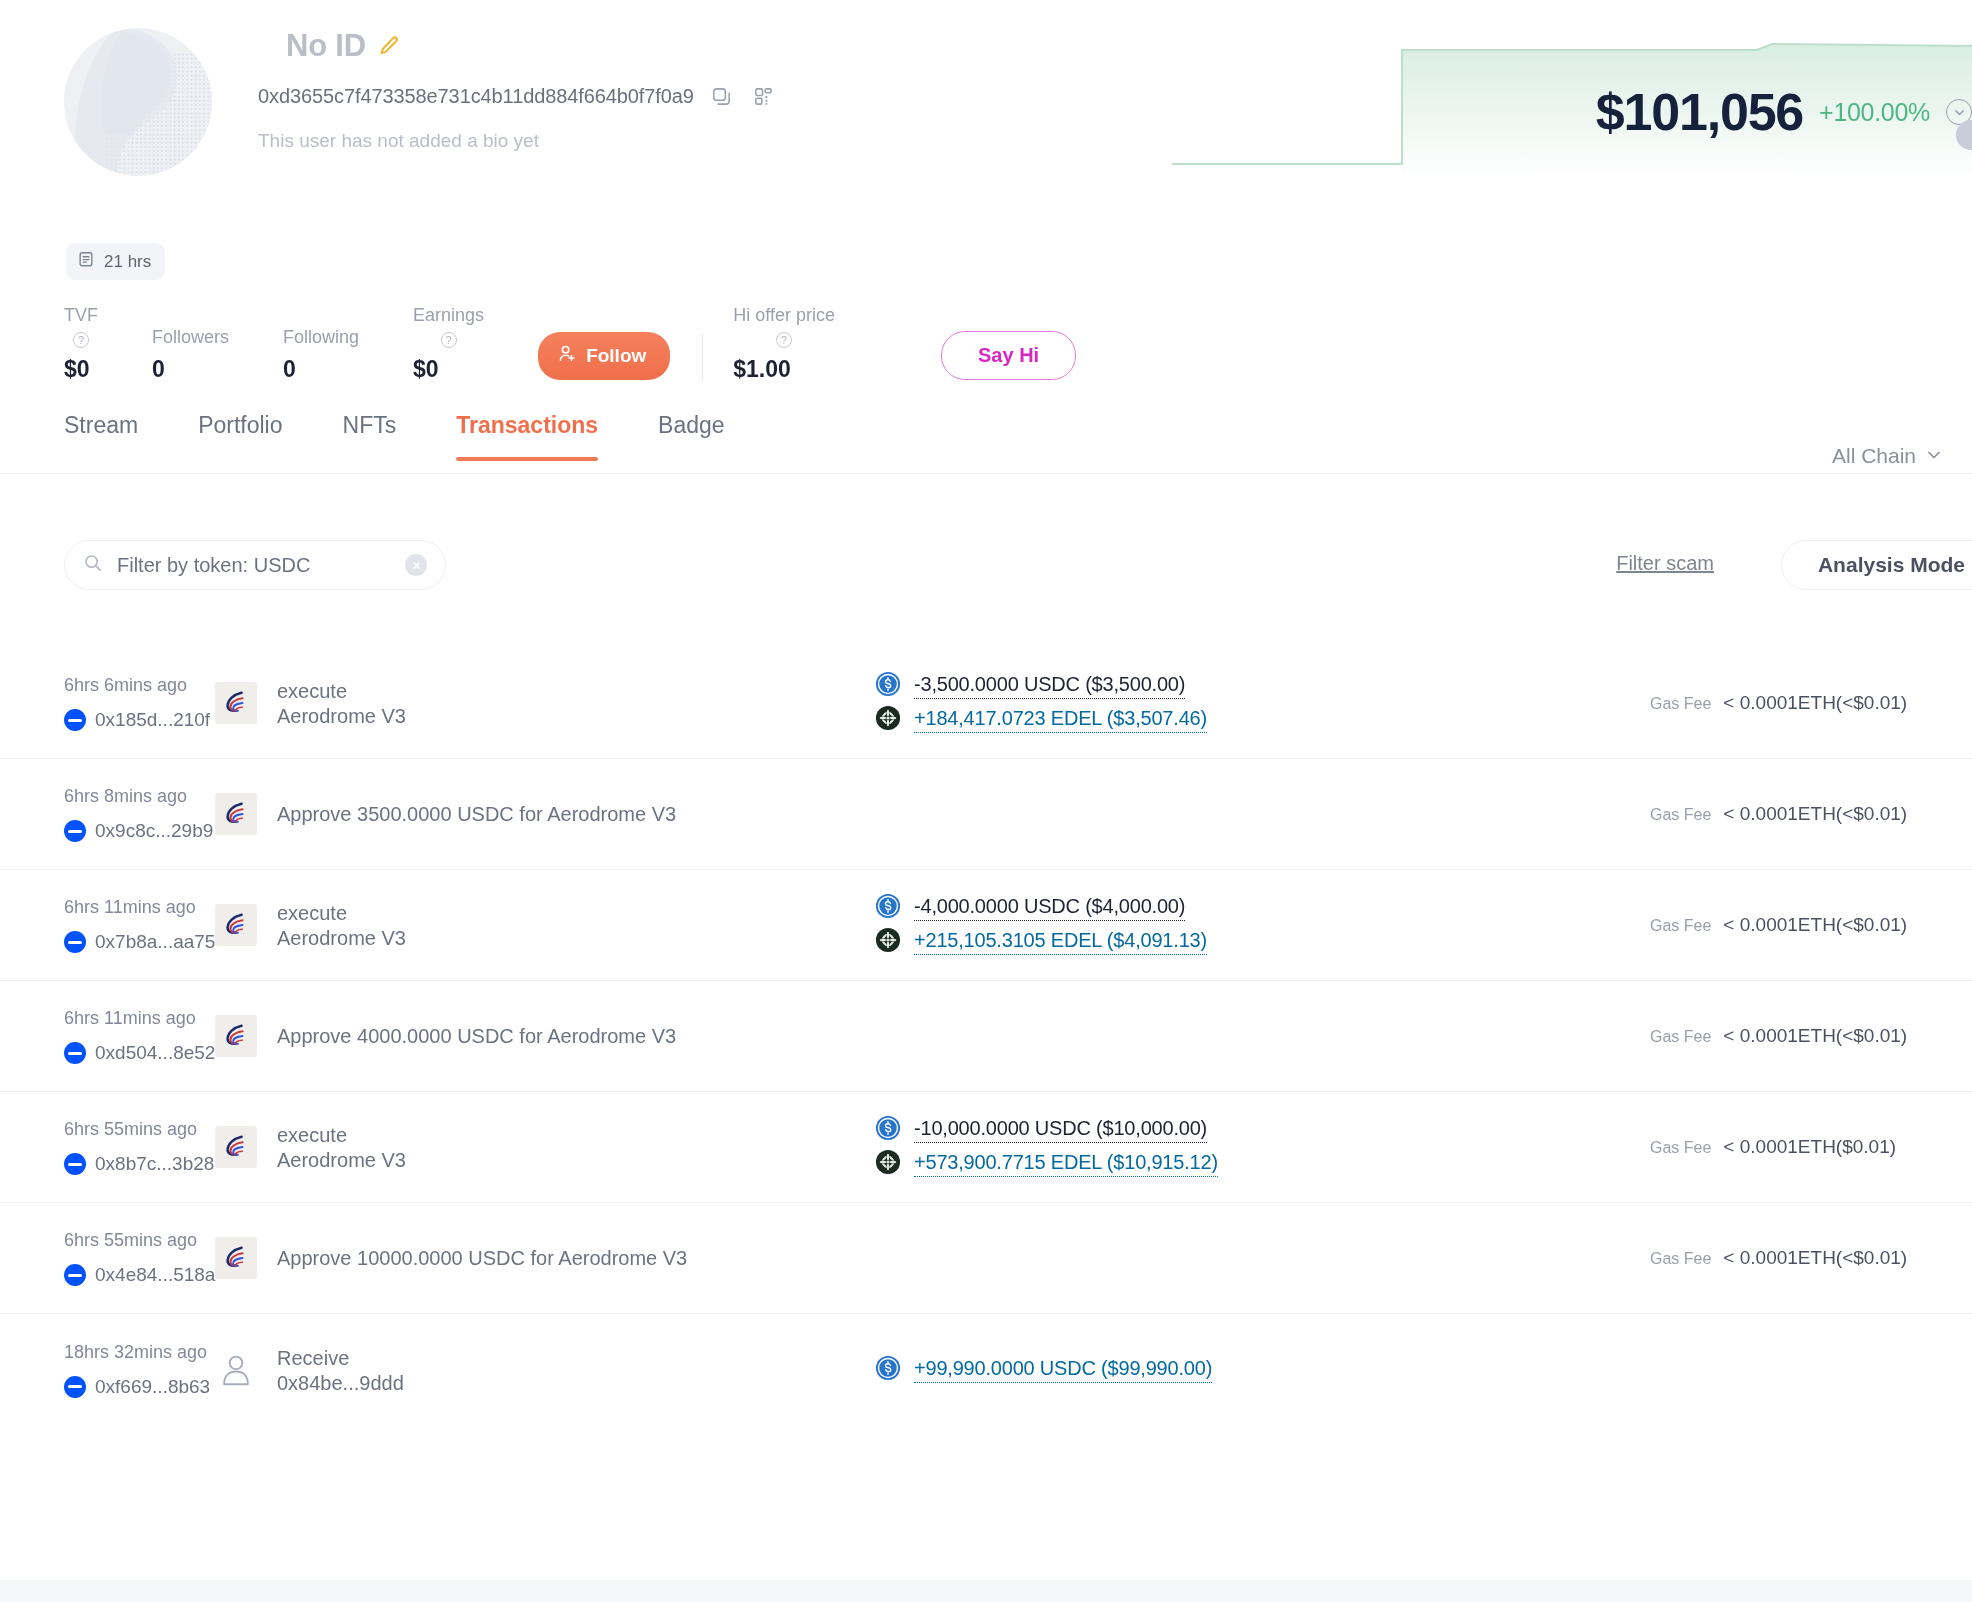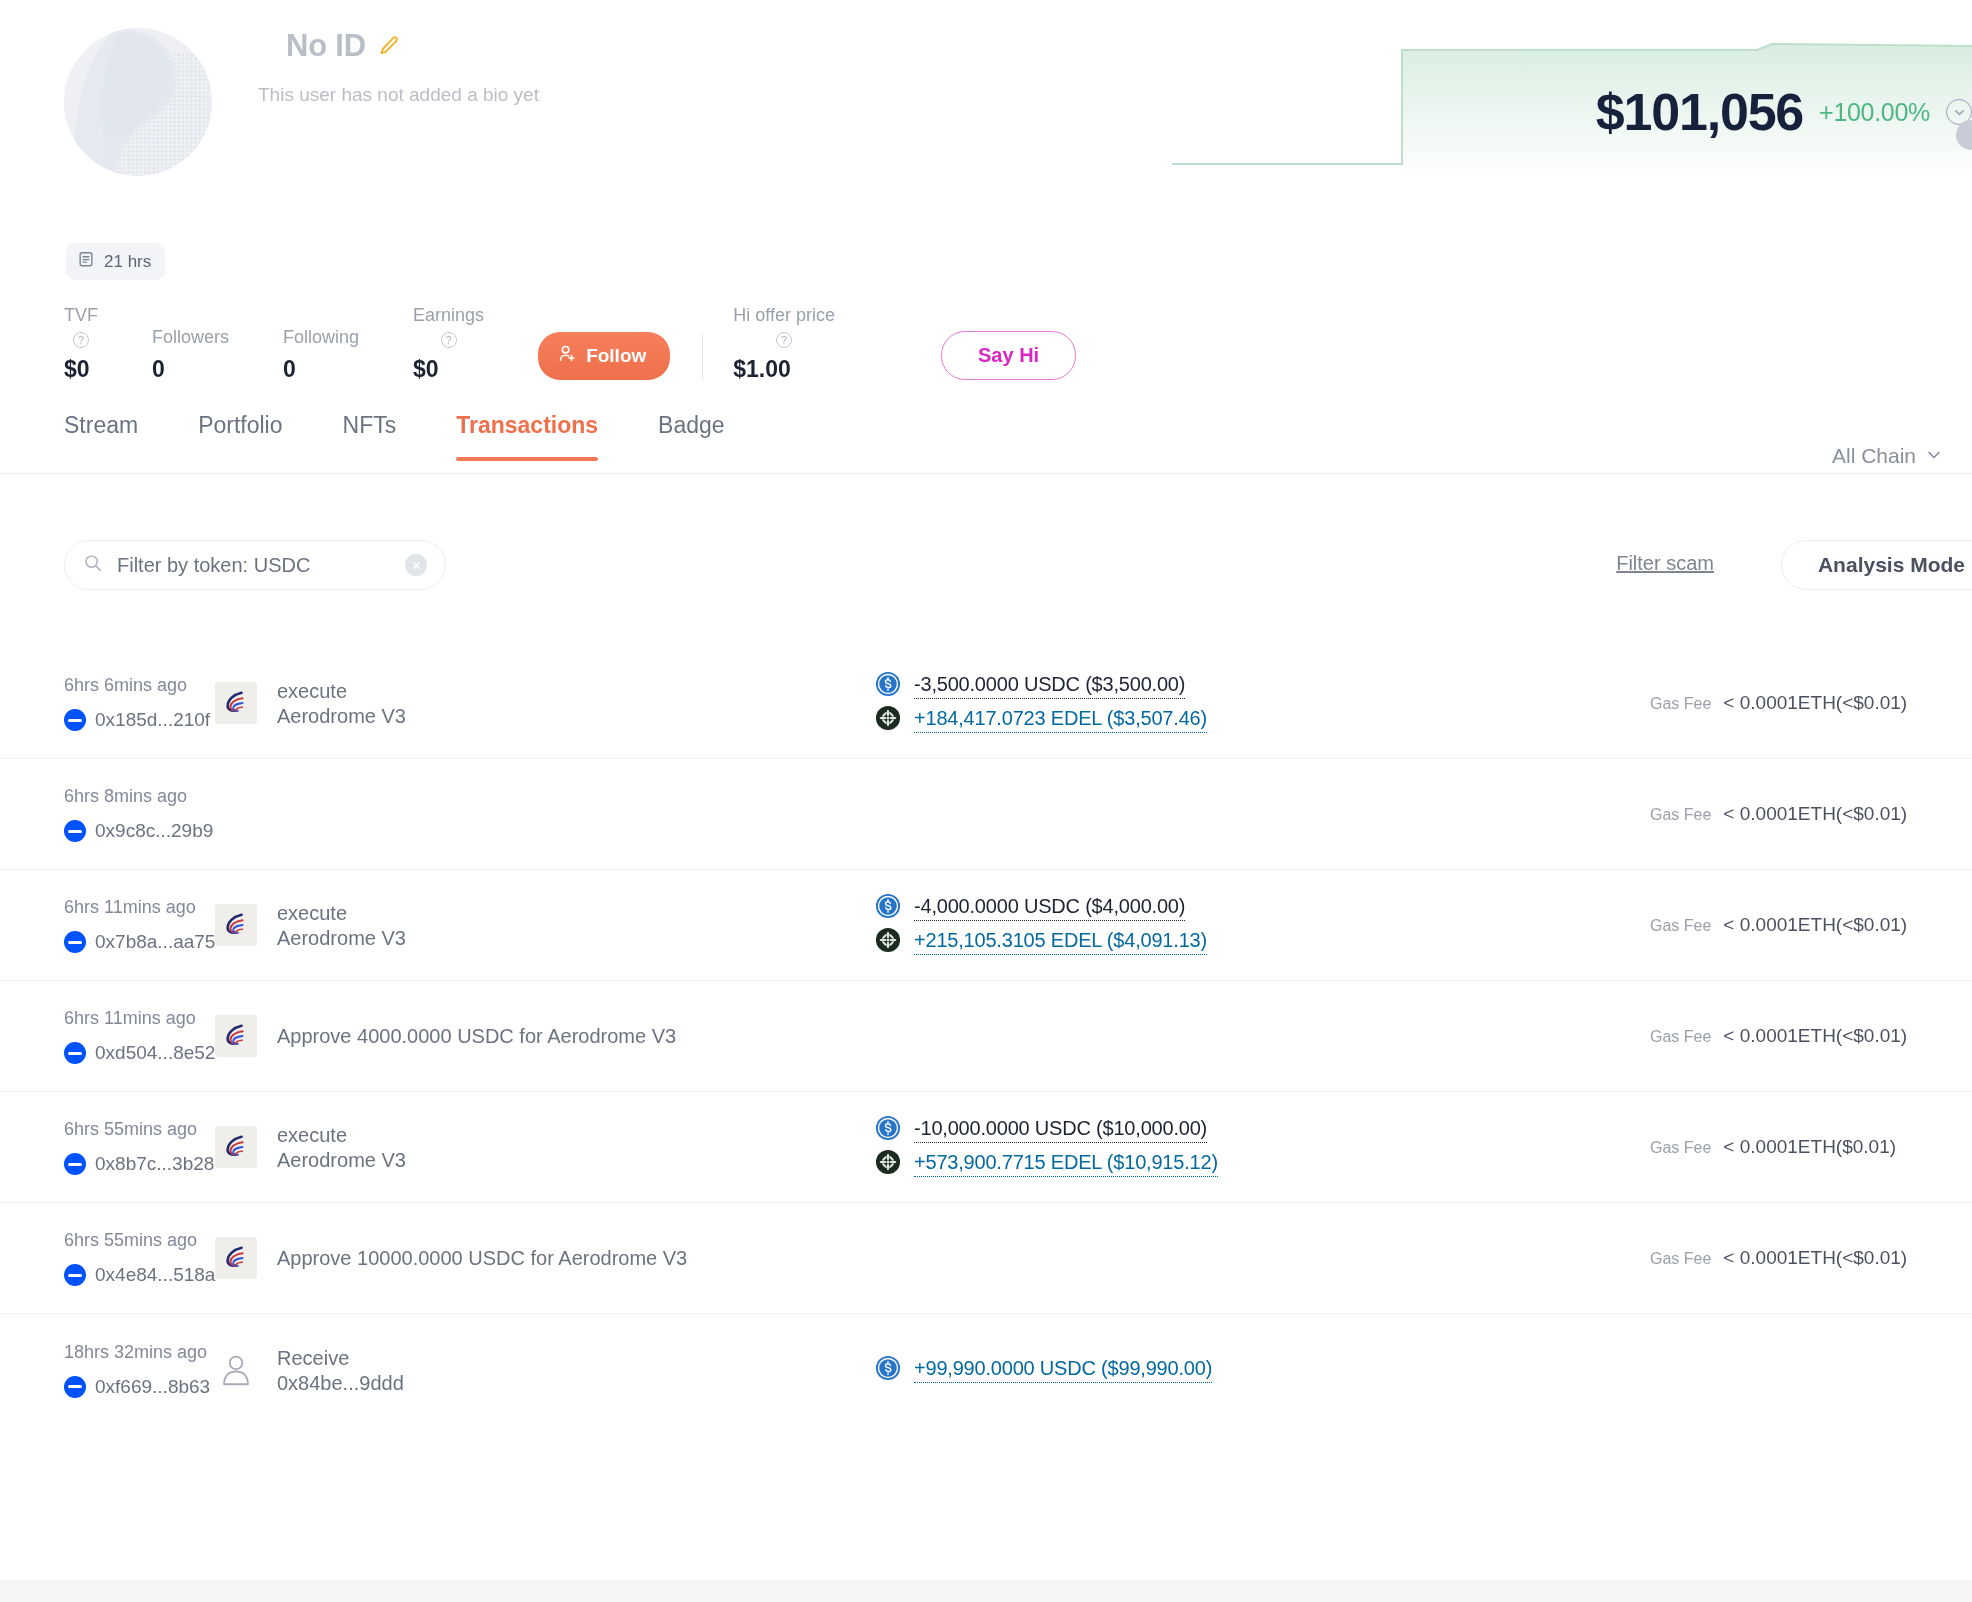--- a/index.html
+++ b/index.html
@@ -231,20 +231,39 @@
     <div class="id-block">
       <div class="id-row">
         <span class="no-id">No ID</span>
         <span class="pencil-icon">
           <svg viewBox="0 0 22 22" width="22" height="22">
             <path d="M15.3 2.9 a2.2 2.2 0 0 1 3.1 3.1 L7.6 16.8 L3.4 18.2 L4.8 14 Z" fill="none" stroke="#f0b429" stroke-width="1.9" stroke-linejoin="round"></path>
           </svg>
         </span>
       </div>
 
+      <div class="addr-row">
+        <span class="addr">0xd3655c7f473358e731c4b11dd884f664b0f7f0a9</span>
+        <span class="mini-btn">
+          <svg viewBox="0 0 22 22" width="21" height="21">
+            <rect x="3" y="3" width="12" height="12" rx="3" fill="none" stroke="#9aa0ab" stroke-width="1.6"></rect>
+            <path d="M7.5 19 h8.5 a3 3 0 0 0 3-3 V7.5" fill="none" stroke="#9aa0ab" stroke-width="1.6" stroke-linecap="round"></path>
+          </svg>
+        </span>
+        <span class="mini-btn">
+          <svg viewBox="0 0 22 22" width="21" height="21">
+            <rect x="3" y="3" width="7" height="7" rx="1.4" fill="none" stroke="#9aa0ab" stroke-width="1.6"></rect>
+            <rect x="12.8" y="3" width="6.2" height="4" rx="1.2" fill="none" stroke="#9aa0ab" stroke-width="1.6"></rect>
+            <rect x="3" y="12.8" width="6.2" height="6.2" rx="1.2" fill="none" stroke="#9aa0ab" stroke-width="1.6"></rect>
+            <rect x="13" y="10.5" width="2" height="2" fill="#9aa0ab"></rect>
+            <rect x="13" y="14.5" width="2" height="2" fill="#9aa0ab"></rect>
+            <rect x="13" y="18" width="2" height="1.6" fill="#9aa0ab"></rect>
+          </svg>
+        </span>
+      </div>
 
       <div class="bio">This user has not added a bio yet</div>
     </div>
 
     <div class="since-pill">
       <span>
         <svg viewBox="0 0 20 20" width="18" height="18">
           <rect x="3.5" y="3" width="13" height="14.5" rx="2.2" fill="none" stroke="#7b8291" stroke-width="1.5"></rect>
           <path d="M6.8 7.5h6.4M6.8 10.6h6.4M6.8 13.6h3.6" stroke="#7b8291" stroke-width="1.4" stroke-linecap="round"></path>
         </svg>
@@ -427,20 +446,31 @@
         </div>
       </div>
       <div class="tx-row">
         <div class="col-time">
           <div class="time-ago">6hrs 8mins ago</div>
           <div class="hash-row">
             <span class="chain-dot"></span>
             <span class="hash">0x9c8c...29b9</span>
           </div>
         </div>
+        <div class="col-action">
+          <span class="dapp-logo">
+            <svg viewBox="0 0 32 32" width="30" height="30">
+              <path d="M22 5 C13 7 7 13 7 19 C7 23 11 25 16 24" fill="none" stroke="#1d2a6b" stroke-width="2.6" stroke-linecap="round"></path>
+              <path d="M23 11 C15 12 10 16 10 20 C10 23 13 24.6 17 24" fill="none" stroke="#c9383d" stroke-width="2.2" stroke-linecap="round"></path>
+              <path d="M23 16 C17 16.6 13 19 13 21.6 C13 23.6 15 24.6 18 24.3" fill="none" stroke="#2f57d9" stroke-width="2" stroke-linecap="round"></path>
+              <path d="M22.5 20.5 C18.5 20.8 16 22.2 16 23.6" fill="none" stroke="#c9383d" stroke-width="1.8" stroke-linecap="round"></path>
+            </svg>
+          </span>
+          <div class="action-text">Approve 3500.0000 USDC for Aerodrome V3</div>
+        </div>
         <div class="col-amounts"></div>
         <div class="col-gas">
           <span class="gas-label">Gas Fee</span>
           <span class="gas-value">&lt; 0.0001ETH(&lt;$0.01)</span>
         </div>
       </div>
       <div class="tx-row">
         <div class="col-time">
           <div class="time-ago">6hrs 11mins ago</div>
           <div class="hash-row">

